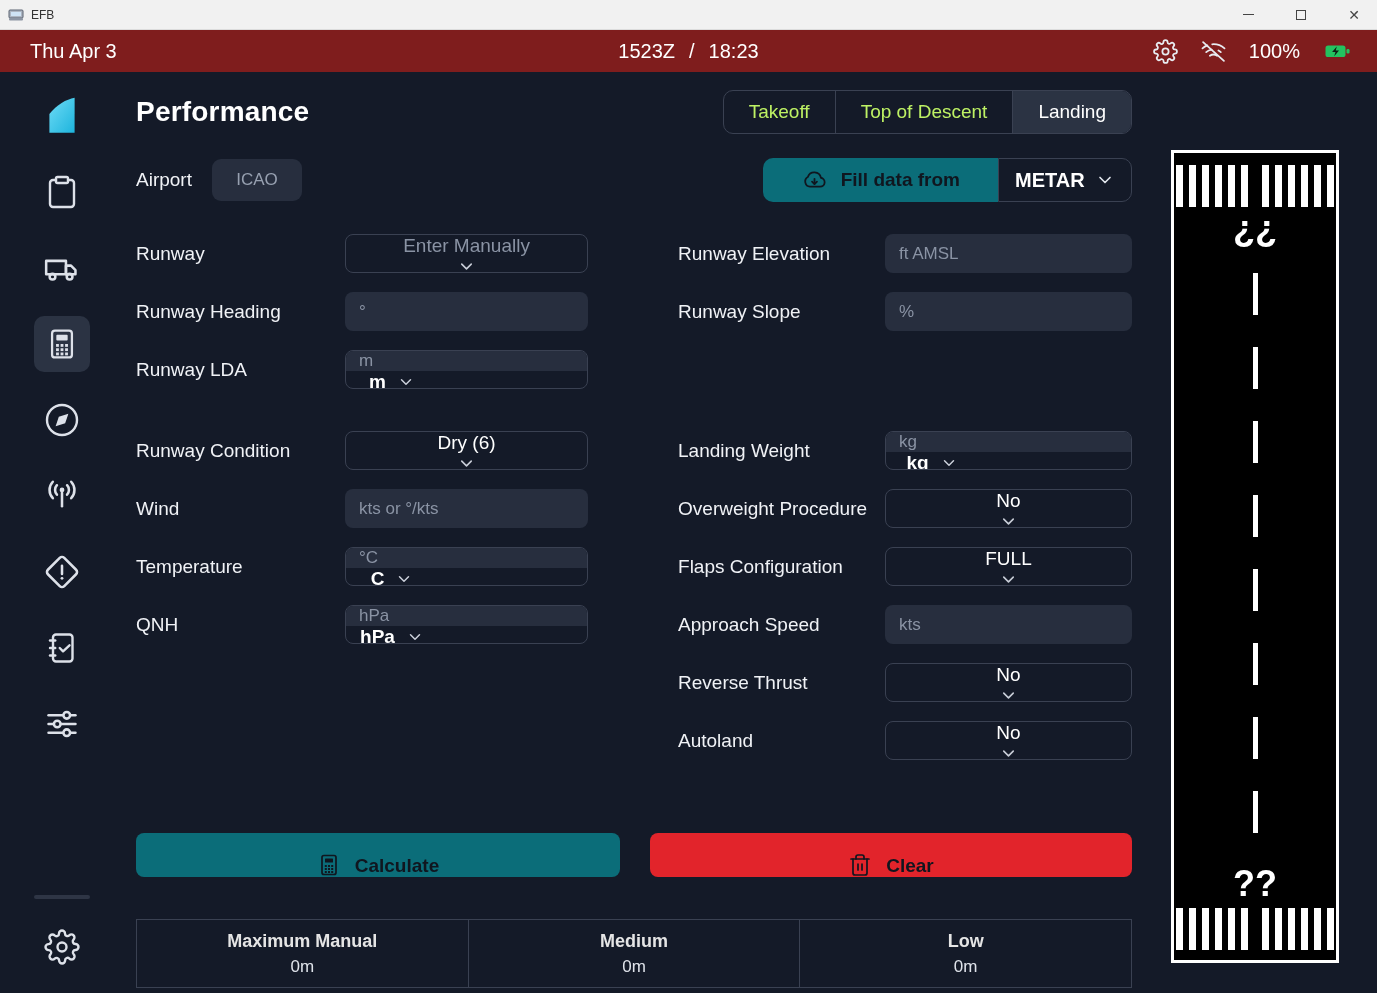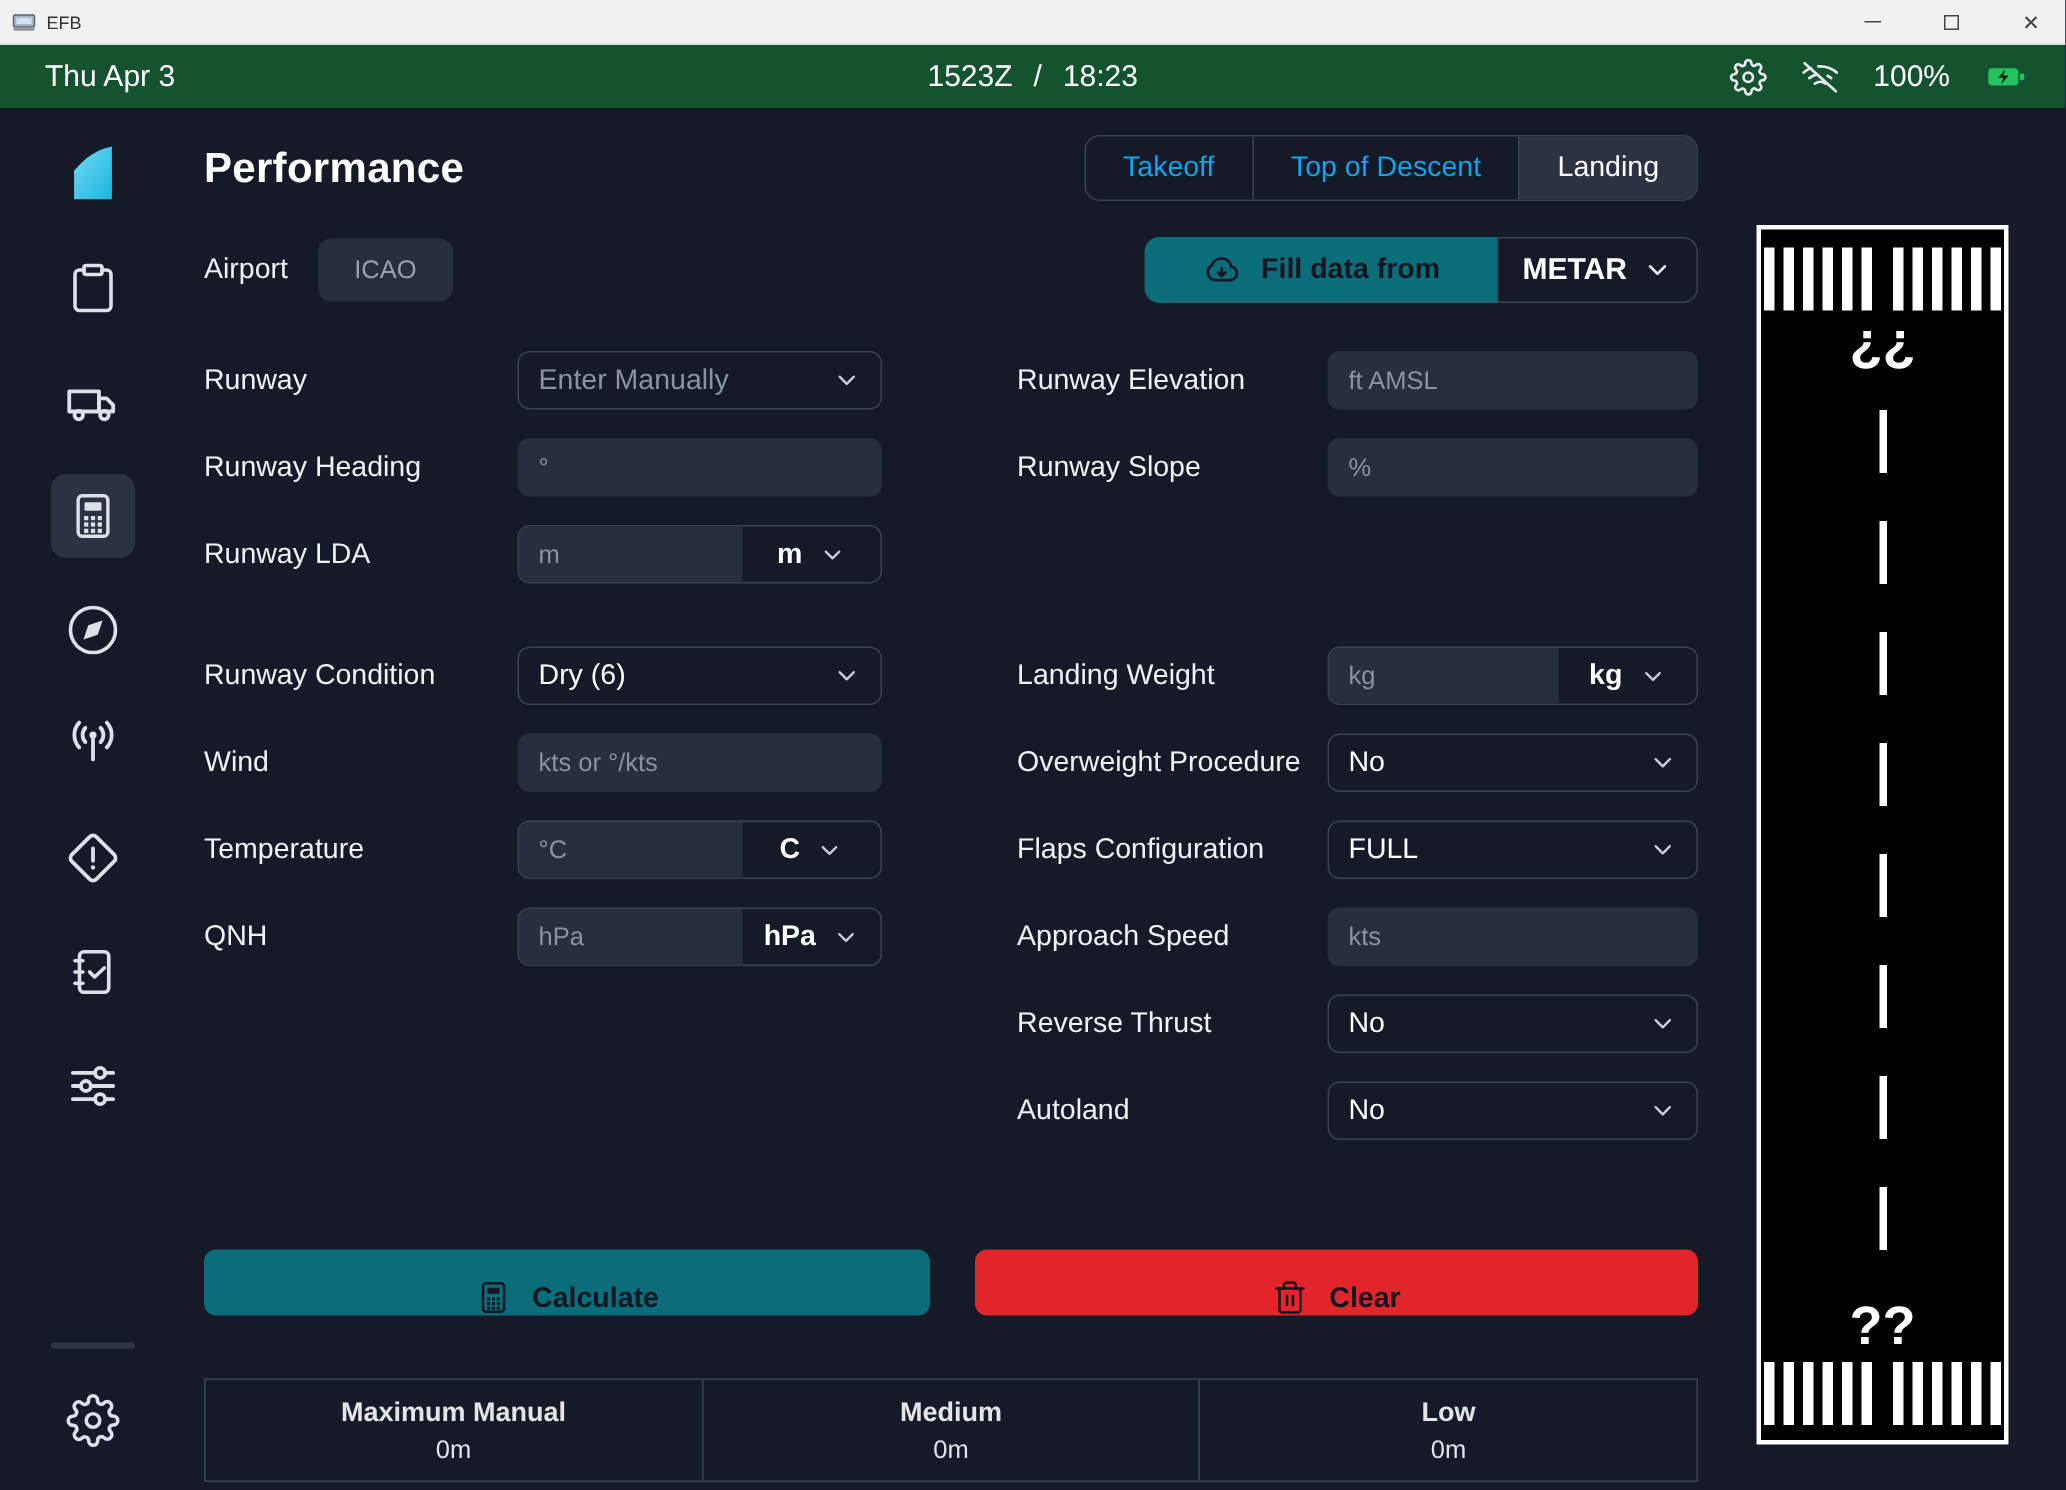--- a/index.html
+++ b/index.html
@@ -16,21 +16,21 @@
     display:flex; align-items:center; padding-left:8px; gap:7px;
   }
   .titlebar .app-title { font-size:12px; color:#333; }
   .titlebar .spacer { flex:1; }
   .win-btn { width:46px; height:29px; display:flex; align-items:center; justify-content:center; }
   .win-btn .min-glyph { width:11px; height:1px; background:#444; display:block; }
   .win-btn .max-glyph { width:10px; height:10px; border:1px solid #444; display:block; }
   .win-btn .close-glyph { font-size:14px; color:#444; line-height:1; }
   
   .statusbar {
-    height:42px; background:#14532d; display:flex; align-items:center;
+    height:42px; background:#7f1d1d; display:flex; align-items:center;
     position:relative; padding:0 24px 0 30px; font-size:20px; font-weight:500;
   }
   .statusbar .clock {
     position:absolute; left:50%; transform:translateX(-50%);
     display:flex; gap:14px; align-items:center;
   }
   .statusbar .right { margin-left:auto; display:flex; align-items:center; gap:22px; }
   .statusbar svg { display:block; }
   
   .app { display:flex; height:921px;padding-left:12px; }
@@ -46,21 +46,21 @@
   .side-item.active { background:#2b3343; }
   .side-flex { flex:1; }
   .side-divider { width:56px; height:4px; border-radius:2px; background:#2e3545; margin-bottom:20px; }
   .side-item.gear-item { margin-top:0; margin-bottom:18px; }
   .content { width:1020px; padding-left:24px; flex-shrink:0; }
   
   .header-row { margin-top:16px; display:flex; justify-content:space-between; align-items:center; height:48px; }
   .page-title { font-size:28px; font-weight:700; letter-spacing:.2px; }
   .tabs { display:flex; border:1px solid #3a4152; border-radius:10px; overflow:hidden; height:44px; }
   .tab {
-    padding:0 25px; display:flex; align-items:center; font-size:19px; color:#0ea5e9;
+    padding:0 25px; display:flex; align-items:center; font-size:19px; color:#bef264;
     border-left:1px solid #3a4152; cursor:default;
   }
   .tab:first-child { border-left:none; }
   .tab.active { background:#2b3343; color:#fff; }
   
   .airport-row { margin-top:22px; display:flex; justify-content:space-between; align-items:center; height:44px; }
   .airport-left { display:flex; align-items:center; }
   .field-label { font-size:19px; color:#f0f2f6; }
   .icao-input {
     width:90px; height:42px; margin-left:20px; background:#272e3e; border:none; border-radius:9px;
@@ -78,21 +78,21 @@
     display:flex; align-items:center; justify-content:space-between; padding:0 16px;
     font-size:20px; font-weight:700; color:#fff;
   }
   
   .form { margin-top:32px; display:flex; gap:90px; }
   .col { display:flex; flex-direction:column; }
   .col.left { width:464px; }
   .col.right { width:466px; }
   .frow { display:flex; align-items:center; height:39px; margin-bottom:19px; }
   .frow .field-label { flex:1; }
-  .ctrl { width:243px; }
+  .ctrl { width:243px;flex-direction:column; }
   .col.right .ctrl { width:247px; }
   .gap-sm { height:23px; flex-shrink:0; }
   .gap-lg { height:81px; flex-shrink:0; }
   .select-ctrl {
     height:39px; border:1px solid #3a4152; border-radius:8px;
     display:flex; align-items:center; justify-content:space-between; padding:0 13px;
     font-size:19px; color:#fff; cursor:pointer;
   }
   .select-ctrl .muted { color:#8a93a4; }
   .input-ctrl {

